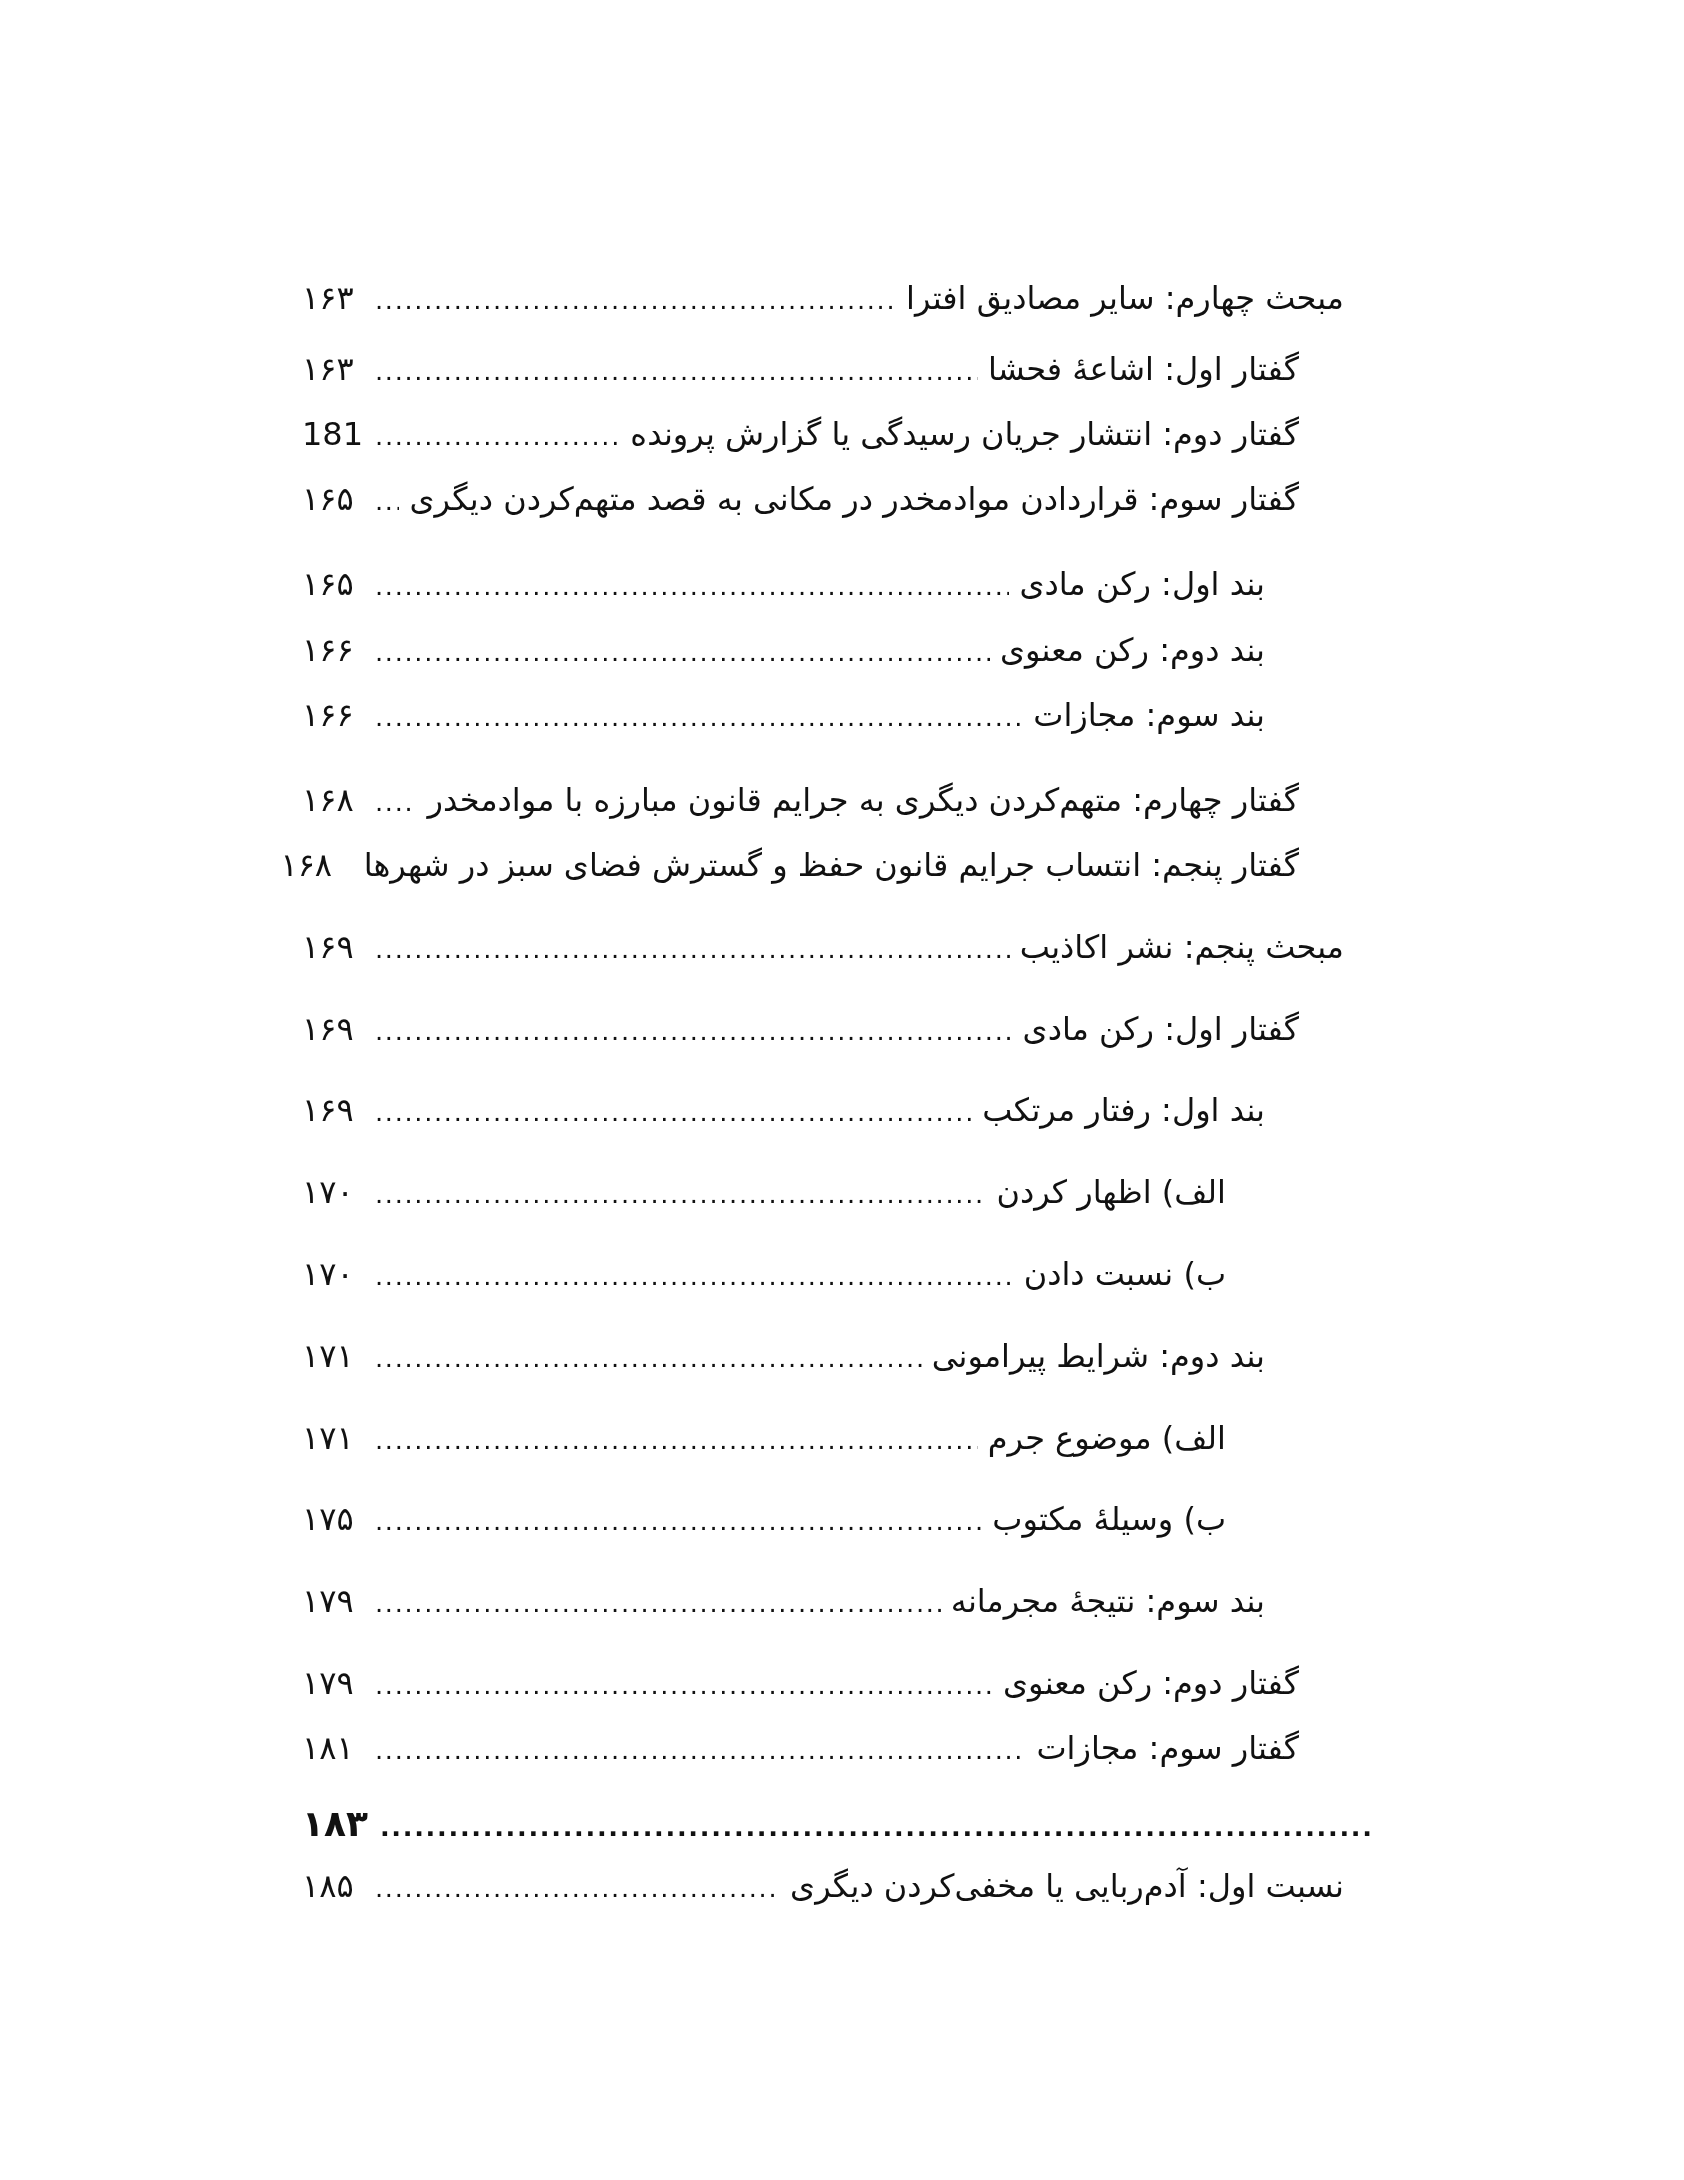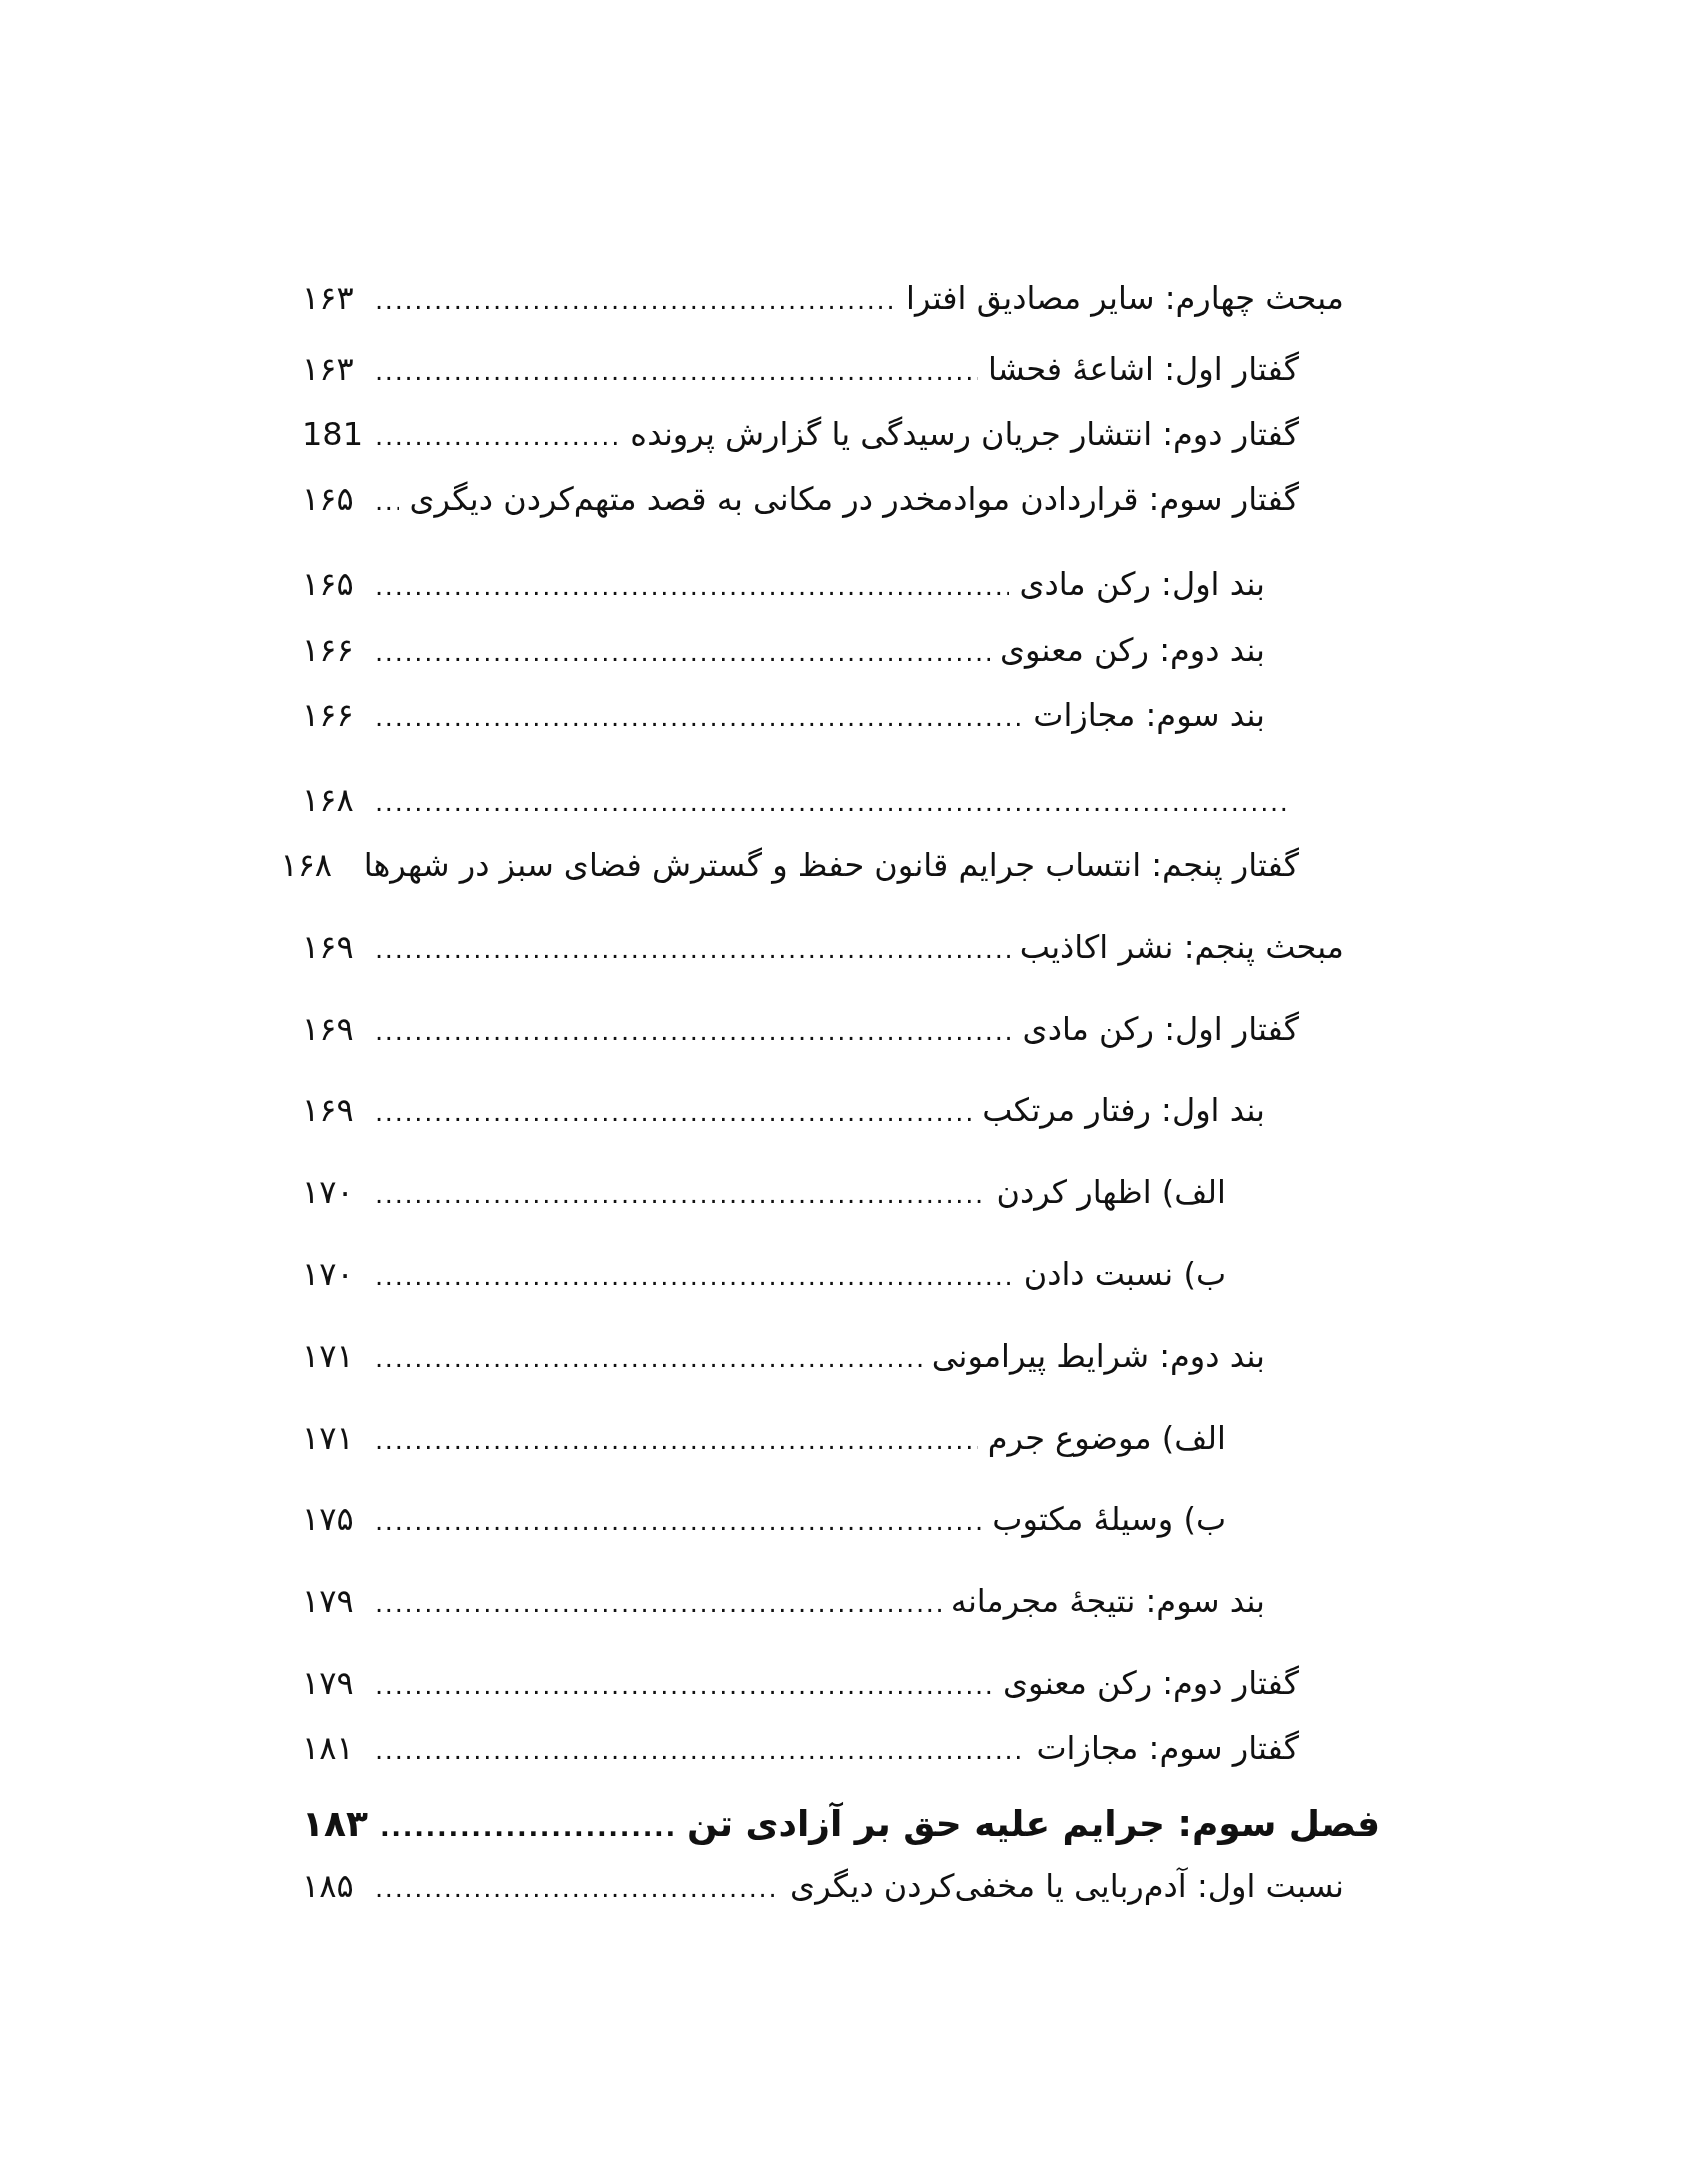--- a/index.html
+++ b/index.html
@@ -49,20 +49,21 @@
       <span class="title">بند دوم:  رکن معنوی</span>
       <span class="leader">........................................................................................................................................................................................................</span>
       <span class="page">۱۶۶</span>
     </div>
     <div class="row" style="top: 654px; width: 963px;">
       <span class="title">بند سوم:  مجازات</span>
       <span class="leader">........................................................................................................................................................................................................</span>
       <span class="page">۱۶۶</span>
     </div>
     <div class="row" style="top: 739px; width: 997px;">
+      <span class="title">گفتار چهارم:  متهم‌کردن دیگری به جرایم قانون مبارزه با موادمخدر</span>
       <span class="leader">........................................................................................................................................................................................................</span>
       <span class="page">۱۶۸</span>
     </div>
     <div class="row noleader" style="top: 804px; width: 997px;">
       <span class="title">گفتار پنجم:  انتساب جرایم قانون حفظ و گسترش فضای سبز در شهرها</span>
       <span class="leader">........................................................................................................................................................................................................</span>
       <span class="page">۱۶۸</span>
     </div>
     <div class="row" style="top: 886px; width: 1042px;">
       <span class="title">مبحث پنجم:  نشر اکاذیب</span>
@@ -113,21 +114,20 @@
       <span class="title">گفتار دوم:  رکن معنوی</span>
       <span class="leader">........................................................................................................................................................................................................</span>
       <span class="page">۱۷۹</span>
     </div>
     <div class="row" style="top: 1687px; width: 997px;">
       <span class="title">گفتار سوم:  مجازات</span>
       <span class="leader">........................................................................................................................................................................................................</span>
       <span class="page">۱۸۱</span>
     </div>
     <div class="row bold" style="top: 1762px; width: 1078px;">
-      <span class="title">فصل سوم: جرایم علیه حق بر آزادی تن</span>
       <span class="leader">........................................................................................................................................................................................................</span>
       <span class="page">۱۸۳</span>
     </div>
     <div class="row" style="top: 1825px; width: 1042px;">
       <span class="title">نسبت اول:  آدم‌ربایی یا مخفی‌کردن دیگری</span>
       <span class="leader">........................................................................................................................................................................................................</span>
       <span class="page">۱۸۵</span>
     </div>
   </div>
 

